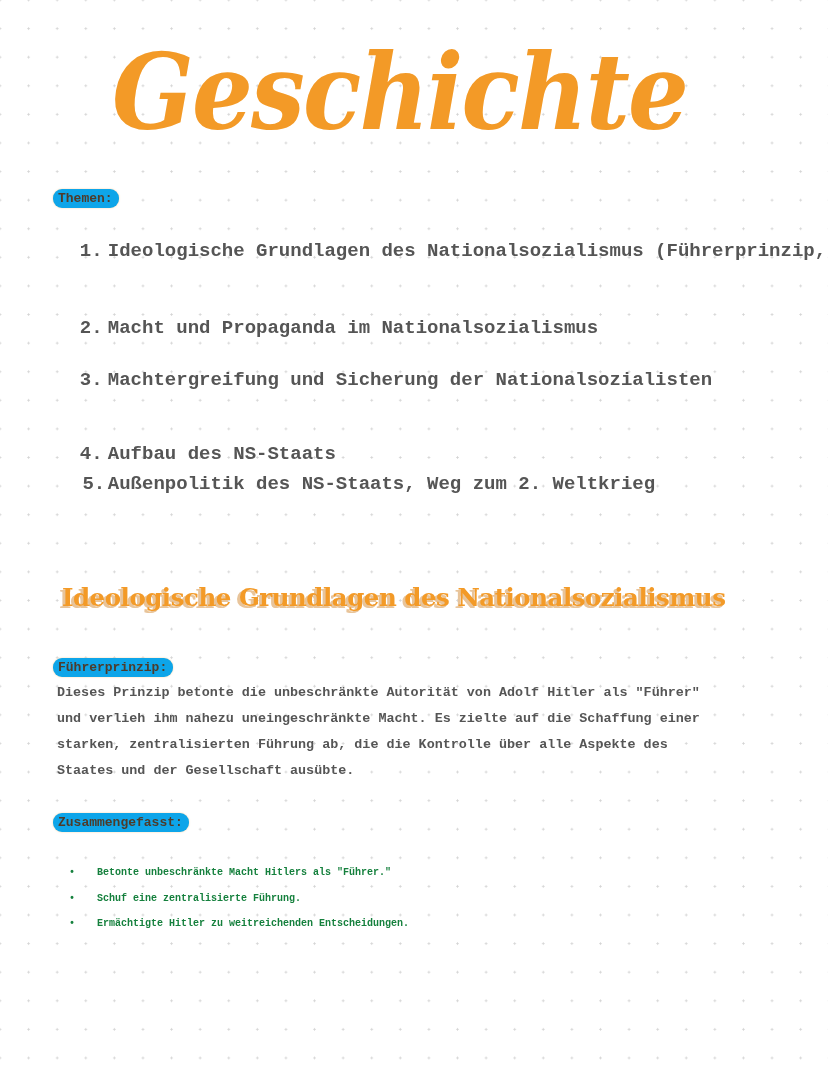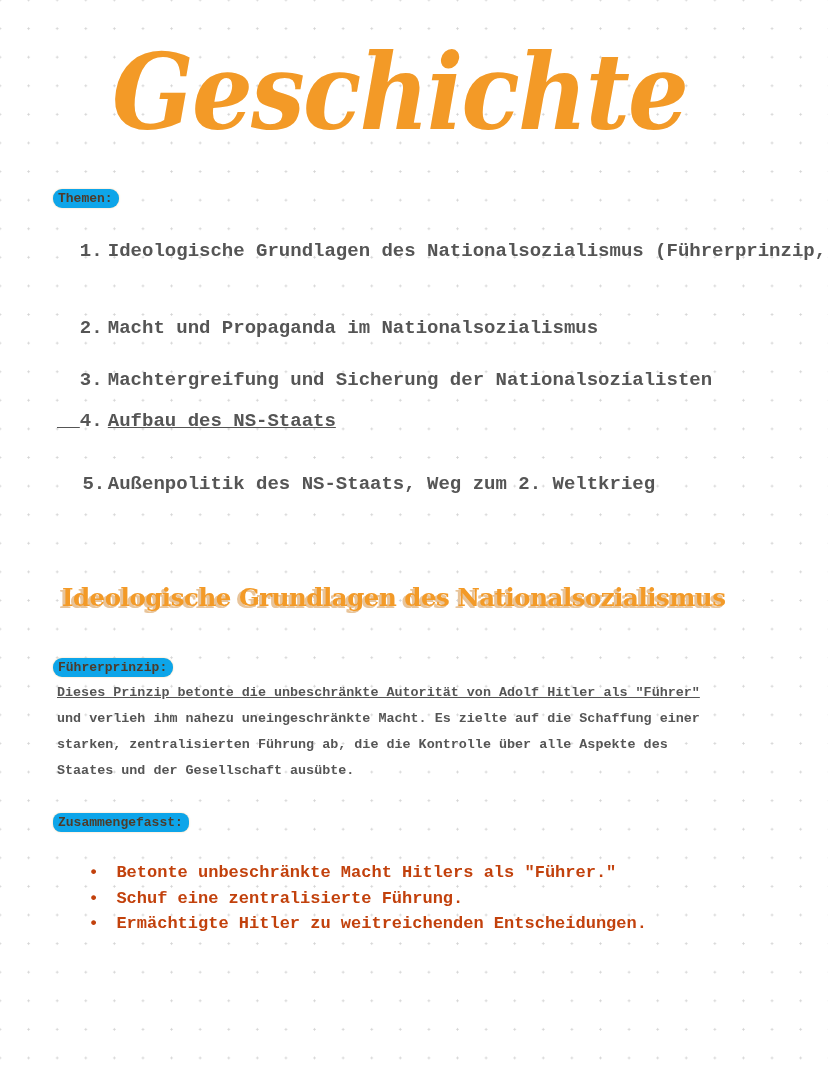--- a/index.html
+++ b/index.html
@@ -82,24 +82,24 @@
       line-height: 40px;
       color: #f39a27;
       letter-spacing: -0.5px;
       text-shadow: -3px 2px 0 #e8c49a, -2px 2px 0 #e8c49a;
       white-space: nowrap;
       transform: scaleX(0.98);
       transform-origin: left center;
     }
     .bullet-item {
       position: absolute;
-      left: 68px;
+      left: 57px;
       font-weight: bold;
-      font-size: 17px;
-      color: #c2410c;
+      font-size: 10px;
+      color: #15803d;
       white-space: pre;
       line-height: 26px;
     }
     .bullet-item .dot {
       display: inline-block;
       width: 28px;
     }
   </style>
 </head>
 <body>
@@ -113,38 +113,38 @@
 </div>
 
 <div class="topic" style="top:289px;">
   <span class="num">2.</span><span>Macht und Propaganda im Nationalsozialismus</span>
 </div>
 
 <div class="topic" style="top:341px;">
   <span class="num">3.</span><span>Machtergreifung und Sicherung der Nationalsozialisten</span>
 </div>
 
-<div class="topic" style="top:382px;text-decoration:underline;">
+<div class="topic" style="top:415px;">
   <span class="num">4.</span><span>Aufbau des NS-Staats</span>
 </div>
 
 <div class="topic" style="top:445px;text-align:center;">
   <span class="num">5.</span><span>Außenpolitik des NS-Staats, Weg zum 2. Weltkrieg</span>
 </div>
 
 <div class="section-heading">Ideologische Grundlagen des Nationalsozialismus</div>
 
 <span class="label" style="left:53px; top:658px;">Führerprinzip:</span>
 
-<div class="text" style="top:680px;text-decoration:underline;">Dieses Prinzip betonte die unbeschränkte Autorität von Adolf Hitler als "Führer"</div>
+<div class="text" style="top:680px;">Dieses Prinzip betonte die unbeschränkte Autorität von Adolf Hitler als "Führer"</div>
 <div class="text" style="top:706px;">und verlieh ihm nahezu uneingeschränkte Macht. Es zielte auf die Schaffung einer</div>
 <div class="text" style="top:732px;">starken, zentralisierten Führung ab, die die Kontrolle über alle Aspekte des</div>
 <div class="text" style="top:758px;text-align:right;">Staates und der Gesellschaft ausübte.</div>
 
-<span class="label" style="left:53px; top:813px;border-radius:8px;">Zusammengefasst:</span>
+<span class="label" style="left:53px; top:813px;">Zusammengefasst:</span>
 
 <div class="bullet-item" style="top:834px;">
   <span class="dot">•</span><span>Betonte unbeschränkte Macht Hitlers als "Führer."</span>
 </div>
 <div class="bullet-item" style="top:860px;">
   <span class="dot">•</span><span>Schuf eine zentralisierte Führung.</span>
 </div>
 <div class="bullet-item" style="top:885px;">
   <span class="dot">•</span><span>Ermächtigte Hitler zu weitreichenden Entscheidungen.</span>
 </div>

